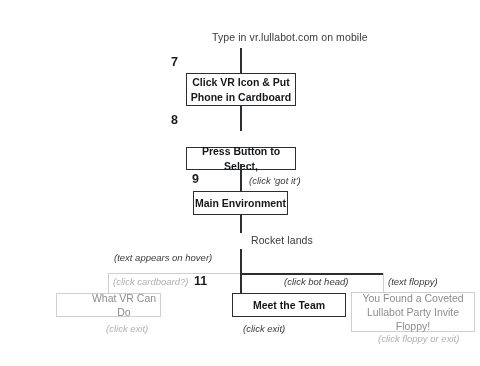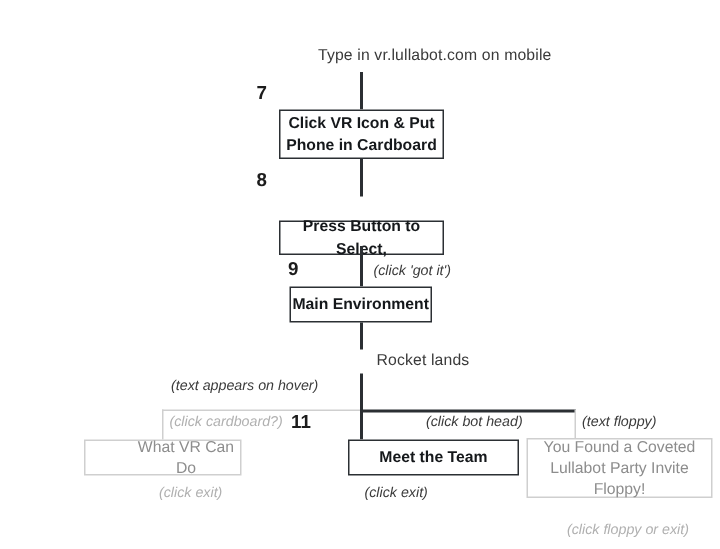--- a/index.html
+++ b/index.html
@@ -171,15 +171,15 @@
     <div>
       <div>You Found a Coveted</div>
       <div>Lullabot Party Invite Floppy!</div>
     </div>
   </div>
 
   <div class="abs note-dim" style="left:106px; top:323px;">(click exit)</div>
 
   <div class="abs note" style="left:243px; top:323px;">(click exit)</div>
 
-  <div class="abs note-dim" style="left:378px; top:348px;font-style:italic;">(click floppy or exit)</div>
+  <div class="abs note-dim" style="left:378px; top:333px;font-style:italic;">(click floppy or exit)</div>
 
 </div>
 
 </body></html>

